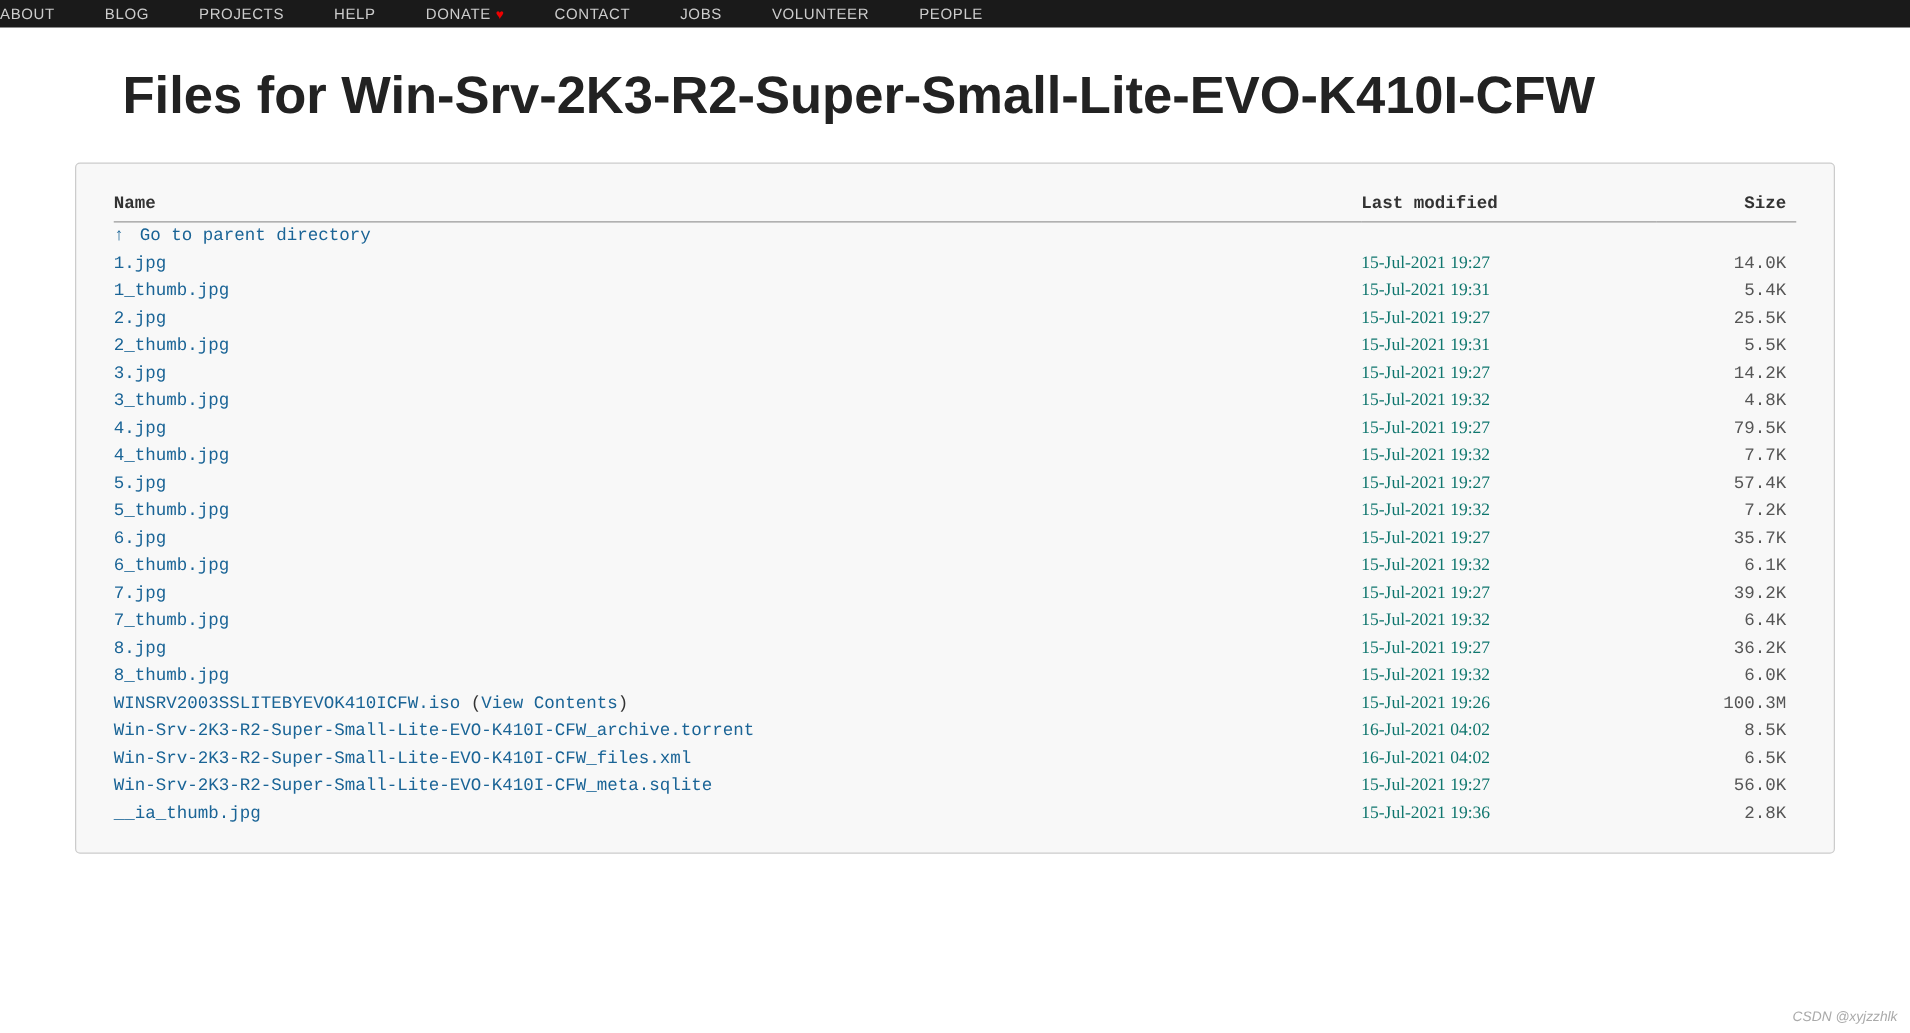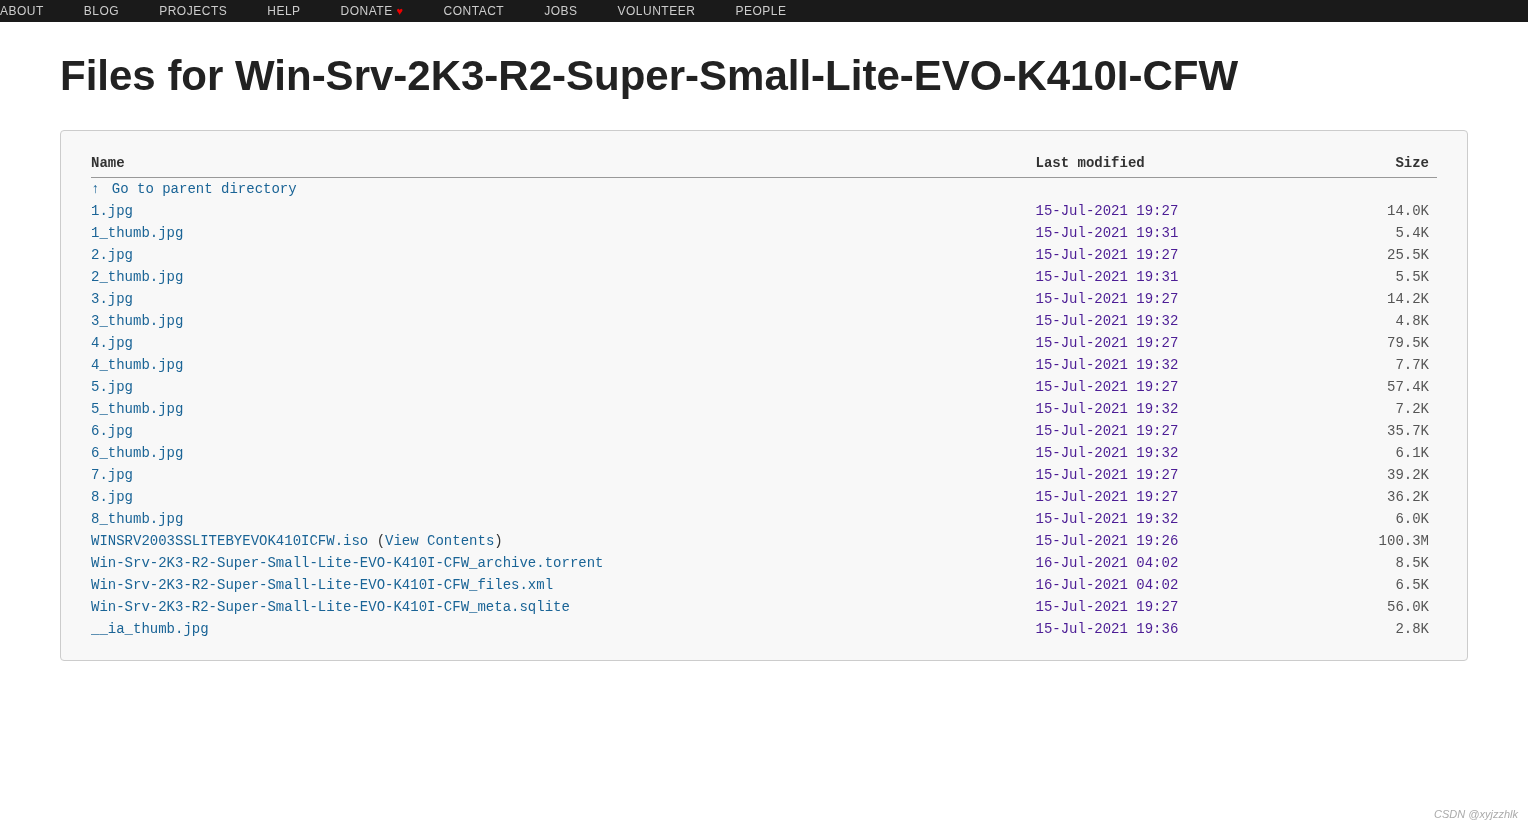--- a/index.html
+++ b/index.html
@@ -40,20 +40,21 @@
     .page-content {
       padding: 30px 60px;
     }
 
     h1 {
       font-size: 42px;
       font-weight: bold;
       color: #222;
       margin-bottom: 30px;
       font-family: Arial, sans-serif;
+      margin-left: 38px;
     }
 
     
     .file-box {
       border: 1px solid #ccc;
       border-radius: 4px;
       padding: 20px 30px;
       background: #f8f8f8;
     }
 
@@ -85,22 +86,22 @@
       padding: 3px 8px 3px 0;
       vertical-align: middle;
     }
 
     .file-table td.col-name a {
       color: #1a6496;
       text-decoration: none;
     }
 
     .file-table td.col-date {
-      color: #4c1d95;
-      font-family: Liberation Mono, monospace;
+      color: #0f766e;
+      font-family: Liberation Serif, serif;
       white-space: nowrap;
       padding-right: 20px;
     }
 
     .file-table td.col-size {
       color: #555;
       font-family: 'Courier New', Courier, monospace;
       text-align: right;
     }
 
@@ -227,20 +228,25 @@
             <td class="col-name"><a href="#">6_thumb.jpg</a></td>
             <td class="col-date">15-Jul-2021 19:32</td>
             <td class="col-size">6.1K</td>
           </tr>
           <tr>
             <td class="col-name"><a href="#">7.jpg</a></td>
             <td class="col-date">15-Jul-2021 19:27</td>
             <td class="col-size">39.2K</td>
           </tr>
           <tr>
+            <td class="col-name"><a href="#">7_thumb.jpg</a></td>
+            <td class="col-date">15-Jul-2021 19:32</td>
+            <td class="col-size">6.4K</td>
+          </tr>
+          <tr>
             <td class="col-name"><a href="#">8.jpg</a></td>
             <td class="col-date">15-Jul-2021 19:27</td>
             <td class="col-size">36.2K</td>
           </tr>
           <tr>
             <td class="col-name"><a href="#">8_thumb.jpg</a></td>
             <td class="col-date">15-Jul-2021 19:32</td>
             <td class="col-size">6.0K</td>
           </tr>
           <tr>

